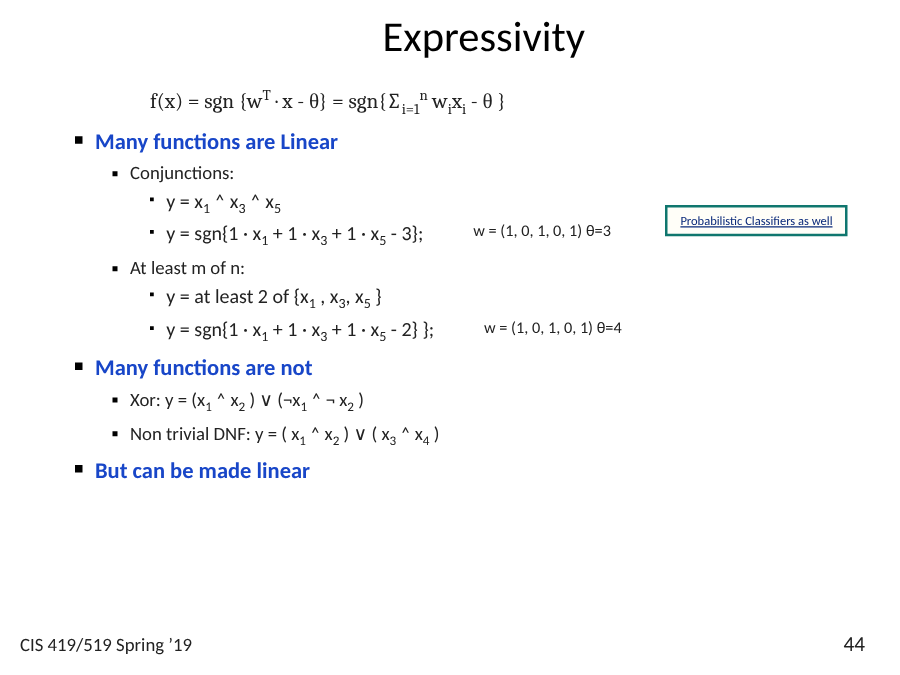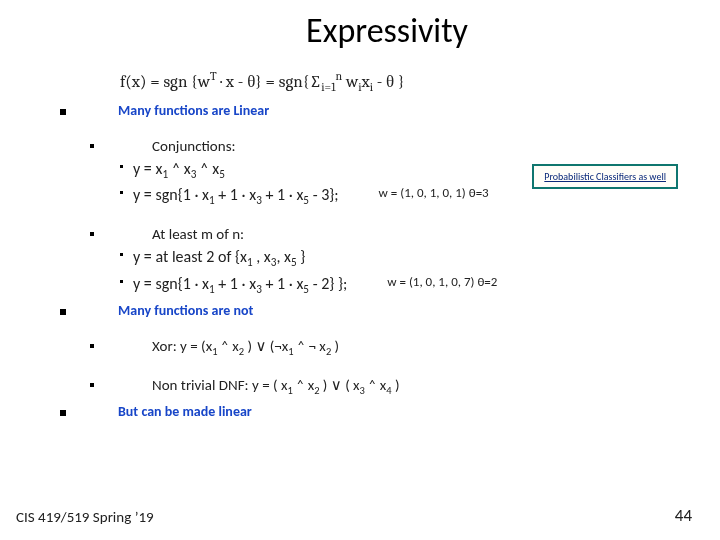--- a/index.html
+++ b/index.html
@@ -26,29 +26,29 @@
     font-family: "Cambria Math", Cambria, serif;
   }
   .sup { vertical-align: super; font-size: 0.7em; }
   .sub { vertical-align: sub; font-size: 0.7em; }
   .bullet-row {
     display: flex;
     align-items: flex-start;
     margin-left: 60px;
   }
   .bullet-row.l1 { margin-left: 60px; margin-top: 6px; }
-  .bullet-row.l2 { margin-left: 90px; margin-top: 18px; gap: 48px; }
+  .bullet-row.l2 { margin-left: 90px; margin-top: 6px; }
   .bullet-row.l3 { margin-left: 120px; margin-top: 4px; }
   .sq {
     width: 6px; height: 6px; background: #000; flex: none;
     margin-right: 10px; margin-top: 7px;
   }
   .sq.small { width: 4px; height: 4px; margin-top: 7px; }
   .sq.tiny { width: 3px; height: 3px; margin-top: 6px; }
-  .h1text { font-size: 14px; color: #1846c8; font-weight: 600; margin-left: 42px; }
+  .h1text { font-size: 18px; color: #1846c8; font-weight: 600; }
   .h2text { font-size: 15px; color: #222; }
   .h3text { font-size: 16px; color: #222; font-family: Calibri, Arial, sans-serif; }
   .wcol { margin-left: 0; font-size: 13px; color: #222; }
   .row3 { display: flex; align-items: flex-start; }
   .row3 .left { flex: 0 0 auto; }
   .row3 .right { margin-left: 40px; }
   .callout {
     position: absolute;
     top: 164px;
     right: 42px;
@@ -110,21 +110,21 @@
 </div>
 
 <div class="bullet-row l3">
   <div class="sq tiny"></div>
   <div class="h3text">y = at least 2 of {x<span class="sub">1</span> , x<span class="sub">3</span>, x<span class="sub">5</span> }</div>
 </div>
 
 <div class="bullet-row l3 row3">
   <div class="sq tiny"></div>
   <div class="h3text left">y = sgn{1 · x<span class="sub">1</span> + 1 · x<span class="sub">3</span> + 1 · x<span class="sub">5</span> - 2} };</div>
-  <div class="wcol right">w = (1, 0, 1, 0, 7) θ=2</div>
+  <div class="wcol right">w = (1, 0, 1, 0, 1) θ=4</div>
 </div>
 
 <div class="bullet-row l1">
   <div class="sq"></div>
   <div class="h1text">Many functions are not</div>
 </div>
 
 <div class="bullet-row l2">
   <div class="sq small"></div>
   <div class="h2text">Xor: y = (x<span class="sub">1</span> ˄ x<span class="sub">2</span> ) ∨ (¬x<span class="sub">1</span> ˄ ¬ x<span class="sub">2</span> )</div>

